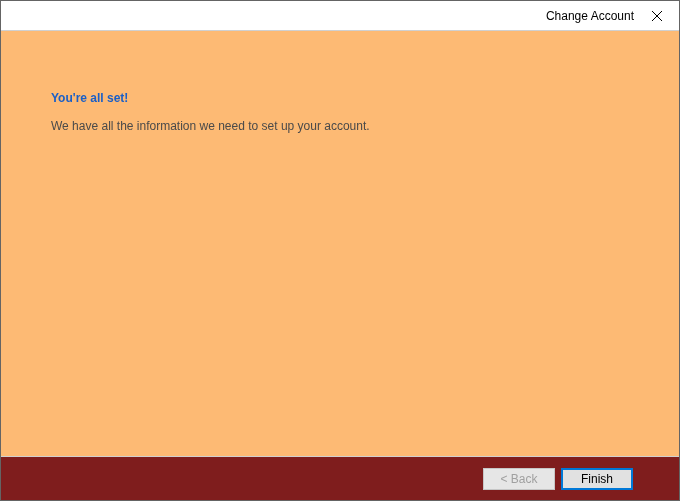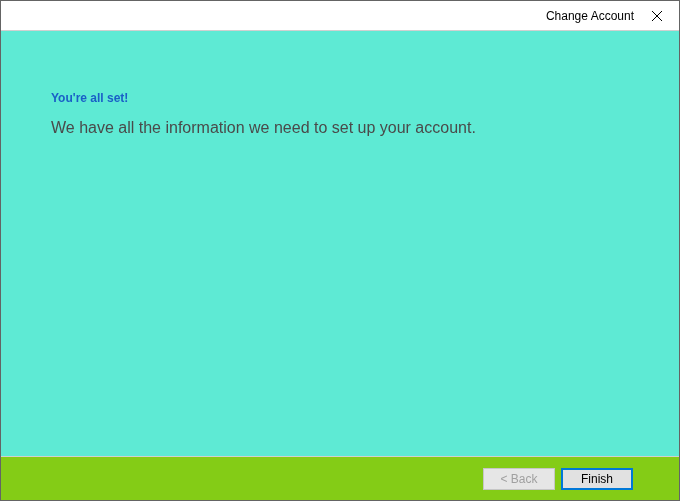--- a/index.html
+++ b/index.html
@@ -42,41 +42,41 @@
     .titlebar .close svg {
       width: 10px;
       height: 10px;
     }
     .content {
       position: absolute;
       top: 30px;
       left: 0;
       right: 0;
       bottom: 44px;
-      background: #5eead4;
+      background: #fdba74;
       padding: 60px 78px 20px 50px;
     }
     .headline {
       color: #1a5fc7;
       font-weight: bold;
       font-size: 12px;
       margin-bottom: 14px;
     }
     .subtext {
       color: #4a4a4a;
-      font-size: 16px;
+      font-size: 12px;
     }
     .footer {
       position: absolute;
       bottom: 0;
       left: 0;
       right: 0;
       height: 44px;
       border-top: 1px solid #d0d0d0;
-      background: #84cc16;
+      background: #7f1d1d;
       display: flex;
       align-items: center;
       justify-content: flex-end;
       padding: 0 14px;
       gap: 6px;
     }
     .btn {
       min-width: 72px;
       height: 22px;
       font-size: 12px;

